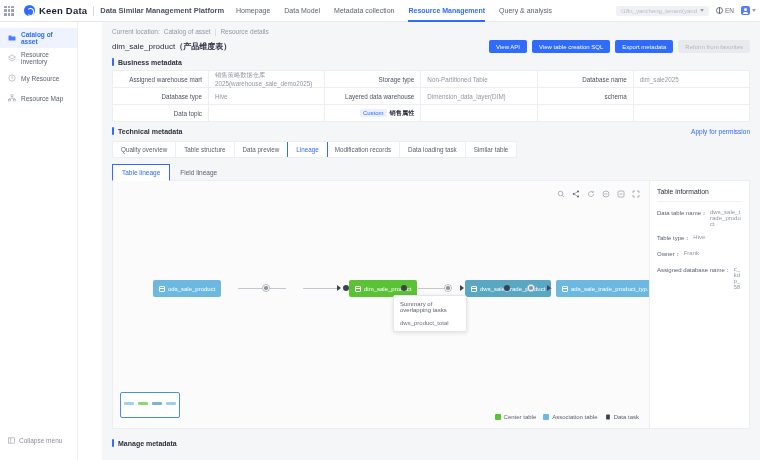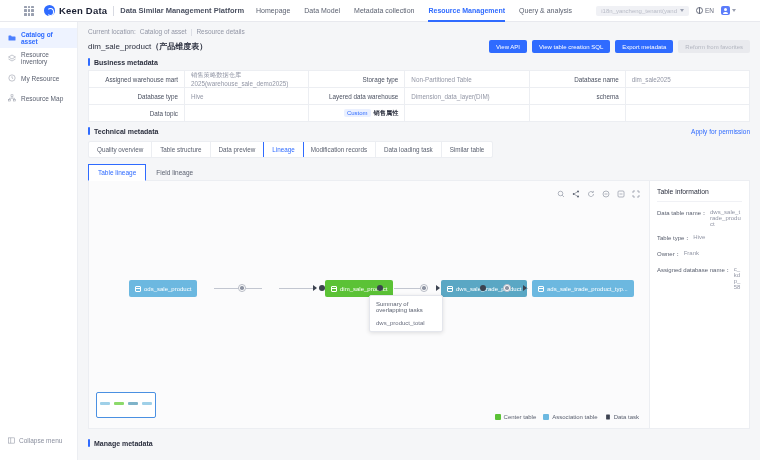--- a/index.html
+++ b/index.html
@@ -6,21 +6,21 @@
   html, body {
     width: 760px; height: 460px;
     font-family: "Liberation Sans", sans-serif;
     background: #f5f6f8; color: #3a3f51; overflow: hidden;
   }
   .app { width: 760px; height: 460px; position: relative; background:#fff; }
 
   
   .topbar {
     height: 22px; background:#fff; border-bottom:1px solid #e8e9ee;
-    display:flex; align-items:center; padding:0 24px; position:relative;
+    display:flex; align-items:center; padding:0 4px; position:relative;
   }
   .grid-icon { width:10px; height:10px; display:grid; grid-template-columns:repeat(3,1fr);
                grid-template-rows:repeat(3,1fr); gap:1px; margin-right:10px; }
   .grid-icon i { background:#9aa0b0; border-radius:0.5px; }
   .logo-mark { width:11px; height:11px; border-radius:50%; background:#2f6bff;
                position:relative; margin-right:4px; flex:0 0 auto;}
   .logo-mark::after{content:"";position:absolute;left:3px;top:2.5px;width:5px;height:6px;
                border:1.6px solid #fff;border-left-color:transparent;border-radius:50%;}
   .brand { font-size:9.5px; font-weight:bold; color:#1b2033; letter-spacing:.2px;}
   .divider-v { width:1px; height:10px; background:#d8dae2; margin:0 6px; }
@@ -36,21 +36,21 @@
   .lang { display:flex; align-items:center; gap:2px; font-size:6.5px; color:#6b7080;}
   .globe { width:7px;height:7px;border-radius:50%;border:1px solid #6b7080;position:relative;}
   .globe::after{content:"";position:absolute;left:2.2px;top:-1px;width:1px;height:7px;background:#6b7080;}
   .avatar-btn{display:flex;align-items:center;gap:2px;}
   .avatar{width:9px;height:9px;border-radius:2px;background:#5b7cfa;position:relative;}
   .avatar::after{content:"";position:absolute;left:3px;top:1.8px;width:3px;height:3px;border-radius:50%;background:#fff;}
   .avatar::before{content:"";position:absolute;left:2px;bottom:1px;width:5px;height:2.5px;border-radius:2.5px 2.5px 0 0;background:#fff;}
   .caret{width:0;height:0;border-left:2.5px solid transparent;border-right:2.5px solid transparent;border-top:3px solid #9aa0b0;}
 
   
-  .body-row { display:flex; height:438px; }
+  .body-row { display:flex; height:438px;gap:24px; }
   .sidebar { width:78px; background:#fff; border-right:1px solid #eceef2; position:relative; flex:0 0 78px;}
   .side-item { display:flex; align-items:center; gap:5px; height:20px; padding:0 8px;
                font-size:6.5px; color:#5b6170; cursor:pointer; }
   .side-item.active { background:#eef3ff; color:#2f6bff; font-weight:bold; }
   .side-item:first-child { margin-top:6px; }
   .side-ico { width:8px; height:8px; flex:0 0 8px; opacity:.85; }
   .collapse { position:absolute; bottom:16px; left:0; right:0; display:flex;
               align-items:center; gap:4px; padding:0 8px; font-size:6.5px; color:#8a8f9e; cursor:pointer;}
 
   .content { flex:1; background:#f5f6f8; overflow:hidden; position:relative; }

